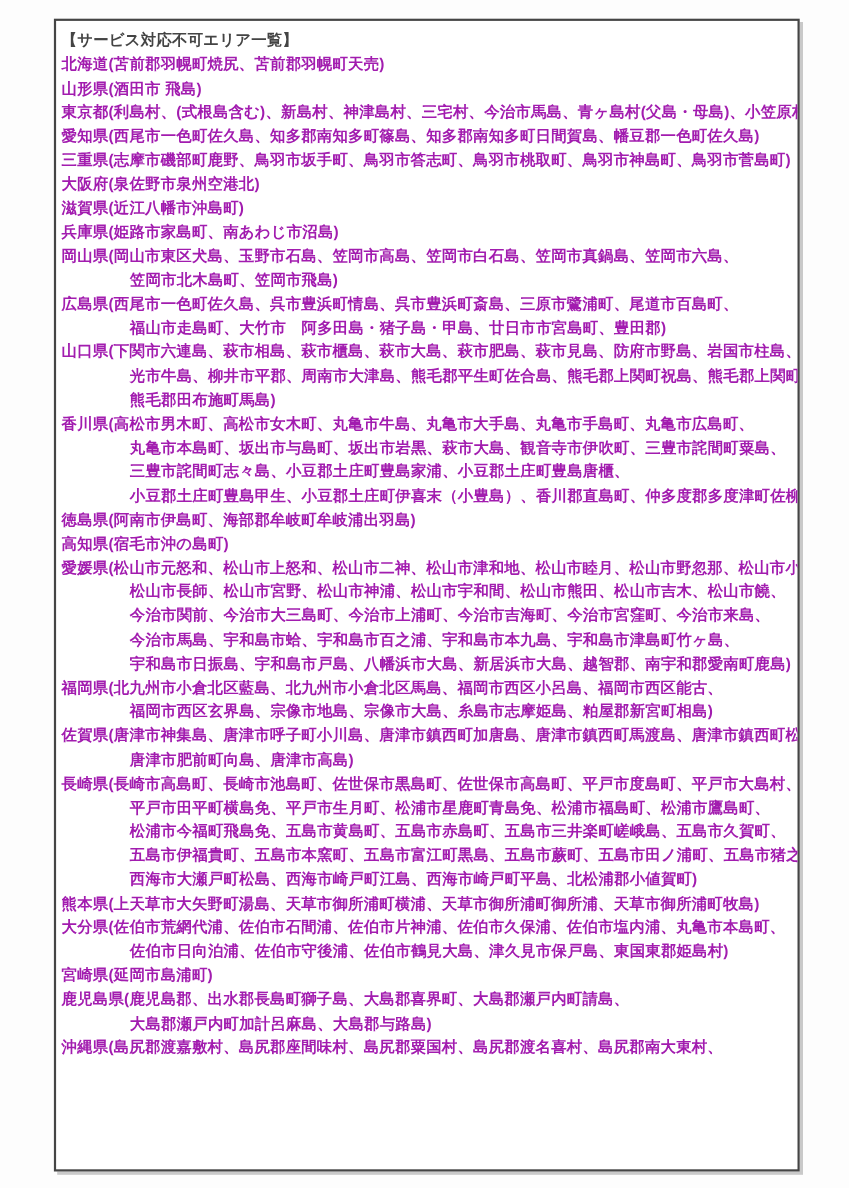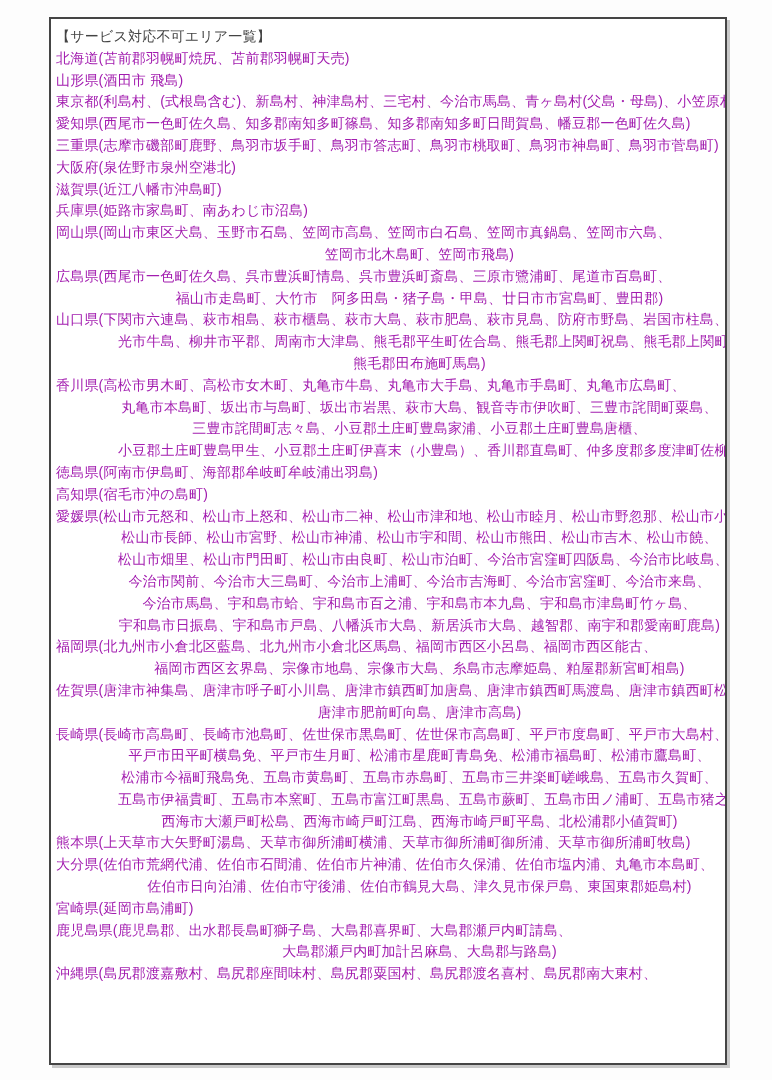--- a/index.html
+++ b/index.html
@@ -7,20 +7,21 @@
     padding: 0;
     background: #fdfdfd;
     font-family: "Liberation Sans", "DejaVu Sans", sans-serif;
   }
   .canvas {
     position: relative;
     width: 772px;
     height: 1080px;
     background: #fdfdfd;
     overflow: hidden;
+    font-weight: bold;
   }
   .page-box {
     position: absolute;
     left: 49px;
     top: 17px;
     width: 678px;
     height: 1048px;
     box-sizing: border-box;
     background: #ffffff;
     border: 2px solid #454545;
@@ -30,21 +31,20 @@
   }
   .line {
     font-size: 14px;
     line-height: 21.8px;
     color: #a21caf;
     white-space: nowrap;
     letter-spacing: 0.2px;
   }
   .line.indent {
     padding-left: 62px;
-    text-align: center;
   }
   .line.title {
     color: #444444;
   }
 </style>
 </head>
 <body>
 
 <div class="canvas">
   <div class="page-box">
@@ -66,21 +66,20 @@
         <div class="line indent">光市牛島、柳井市平郡、周南市大津島、熊毛郡平生町佐合島、熊毛郡上関町祝島、熊毛郡上関町八島</div>
         <div class="line indent">熊毛郡田布施町馬島)</div>
         <div class="line">香川県(高松市男木町、高松市女木町、丸亀市牛島、丸亀市大手島、丸亀市手島町、丸亀市広島町、</div>
         <div class="line indent">丸亀市本島町、坂出市与島町、坂出市岩黒、萩市大島、観音寺市伊吹町、三豊市詫間町粟島、</div>
         <div class="line indent">三豊市詫間町志々島、小豆郡土庄町豊島家浦、小豆郡土庄町豊島唐櫃、</div>
         <div class="line indent">小豆郡土庄町豊島甲生、小豆郡土庄町伊喜末（小豊島）、香川郡直島町、仲多度郡多度津町佐柳、</div>
         <div class="line">徳島県(阿南市伊島町、海部郡牟岐町牟岐浦出羽島)</div>
         <div class="line">高知県(宿毛市沖の島町)</div>
         <div class="line">愛媛県(松山市元怒和、松山市上怒和、松山市二神、松山市津和地、松山市睦月、松山市野忽那、松山市小浜</div>
         <div class="line indent">松山市長師、松山市宮野、松山市神浦、松山市宇和間、松山市熊田、松山市吉木、松山市饒、</div>
-        <div class="line indent">松山市畑里、松山市門田町、松山市由良町、松山市泊町、今治市宮窪町四阪島、今治市比岐島、</div>
         <div class="line indent">今治市関前、今治市大三島町、今治市上浦町、今治市吉海町、今治市宮窪町、今治市来島、</div>
         <div class="line indent">今治市馬島、宇和島市蛤、宇和島市百之浦、宇和島市本九島、宇和島市津島町竹ヶ島、</div>
         <div class="line indent">宇和島市日振島、宇和島市戸島、八幡浜市大島、新居浜市大島、越智郡、南宇和郡愛南町鹿島)</div>
         <div class="line">福岡県(北九州市小倉北区藍島、北九州市小倉北区馬島、福岡市西区小呂島、福岡市西区能古、</div>
         <div class="line indent">福岡市西区玄界島、宗像市地島、宗像市大島、糸島市志摩姫島、粕屋郡新宮町相島)</div>
         <div class="line">佐賀県(唐津市神集島、唐津市呼子町小川島、唐津市鎮西町加唐島、唐津市鎮西町馬渡島、唐津市鎮西町松島</div>
         <div class="line indent">唐津市肥前町向島、唐津市高島)</div>
         <div class="line">長崎県(長崎市高島町、長崎市池島町、佐世保市黒島町、佐世保市高島町、平戸市度島町、平戸市大島村、</div>
         <div class="line indent">平戸市田平町横島免、平戸市生月町、松浦市星鹿町青島免、松浦市福島町、松浦市鷹島町、</div>
         <div class="line indent">松浦市今福町飛島免、五島市黄島町、五島市赤島町、五島市三井楽町嵯峨島、五島市久賀町、</div>

